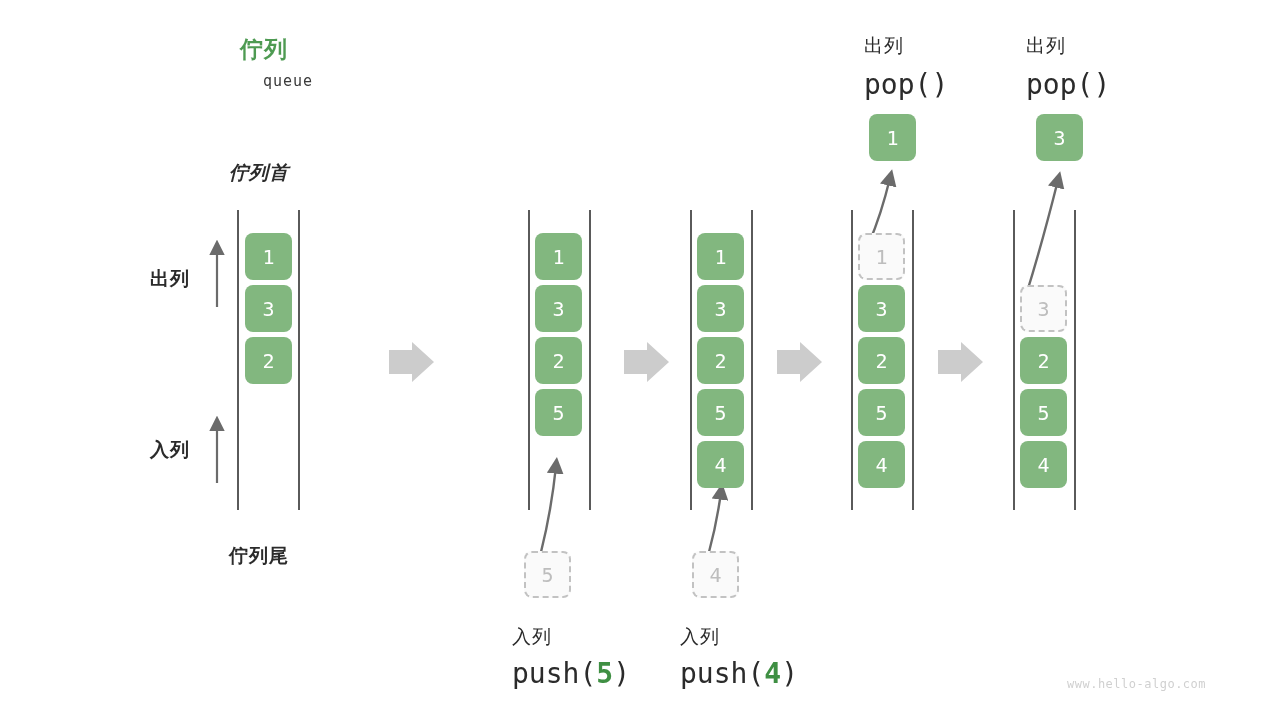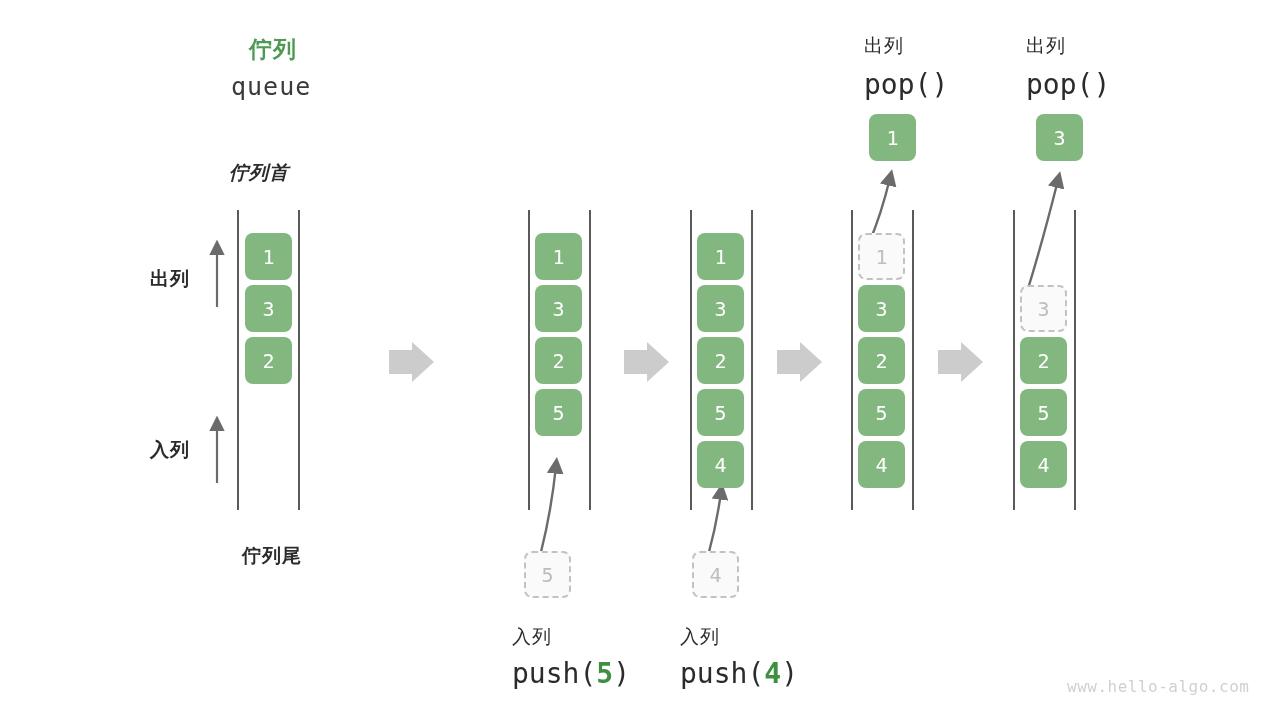--- a/index.html
+++ b/index.html
@@ -10,44 +10,43 @@
     overflow:hidden;
   }
   #stage{position:relative;width:1280px;height:720px;}
 
   .txt{position:absolute;white-space:pre;}
 
   
   .title-cn{
     font-size:23px;font-weight:bold;color:#4e9a52;
     letter-spacing:1px;
-    margin-left:9px;
   }
   .title-en{
     font-family:"DejaVu Sans Mono","Liberation Mono",monospace;
-    font-size:25px;color:#3a3a3a;letter-spacing:1px;
+    font-size:15px;color:#3a3a3a;letter-spacing:1px;margin-left:32px;
   }
   .head-label{
     font-size:19px;font-weight:bold;color:#2b2b2b;letter-spacing:1px;
   }
   .side-label{
     font-size:19px;font-weight:bold;color:#2b2b2b;letter-spacing:1px;
   }
   .op-cn{
     font-size:19px;color:#2b2b2b;letter-spacing:1px;
   }
   .op-code{
     font-family:"DejaVu Sans Mono","Liberation Mono",monospace;
     font-size:28px;color:#2b2b2b;letter-spacing:0px;
   }
   .op-code .num{color:#3f8f43;font-weight:bold;}
 
   .watermark{
     font-family:"DejaVu Sans Mono","Liberation Mono",monospace;
-    font-size:16px;color:#d0d0d0;letter-spacing:0.5px;
+    font-size:12px;color:#d0d0d0;letter-spacing:0.5px;
   }
 
   
   .rail{position:absolute;width:2px;background:#5a5a5a;}
 
   
   .cell{
     position:absolute;width:47px;height:47px;border-radius:8px;
     background:#82b77f;
     color:#ffffff;
@@ -110,21 +109,21 @@
     </g>
     <g>
       <path d="M1027,292 C1040,250 1050,212 1058,180" stroke="#6b6b6b" stroke-width="2.4" fill="none" marker-end="url(#mk-dark)"></path>
     </g>
   </svg>
 
   <div class="txt title-cn" style="left:240px;top:34px;">佇列</div>
   <div class="txt title-en" style="left:231px;top:72px;">queue</div>
 
   <div class="txt head-label" style="left:229px;top:160px;font-style:italic;">佇列首</div>
-  <div class="txt head-label" style="left:242px;top:543px;">佇列尾</div>
+  <div class="txt head-label" style="left:229px;top:543px;">佇列尾</div>
 
   <div class="txt side-label" style="left:150px;top:266px;">出列</div>
   <div class="txt side-label" style="left:150px;top:437px;">入列</div>
 
   <div>
     <div class="rail" style="left:237px;top:210px;height:300px;"></div>
     <div class="rail" style="left:298px;top:210px;height:300px;"></div>
 
     <div class="cell" style="left:245px;top:233px;">1</div>
     <div class="cell" style="left:245px;top:285px;">3</div>

